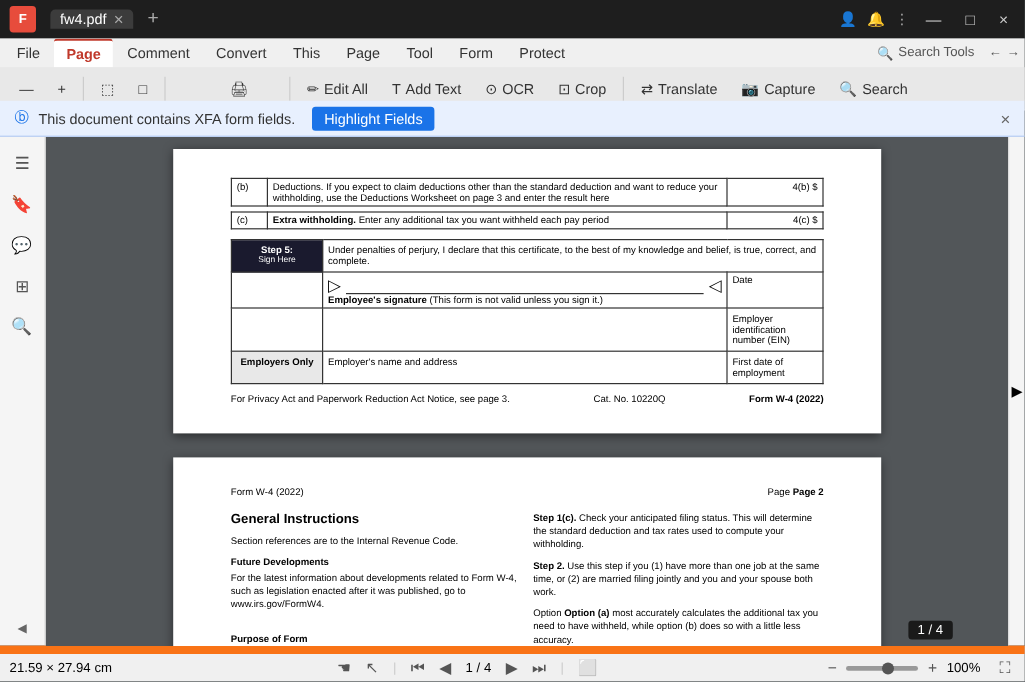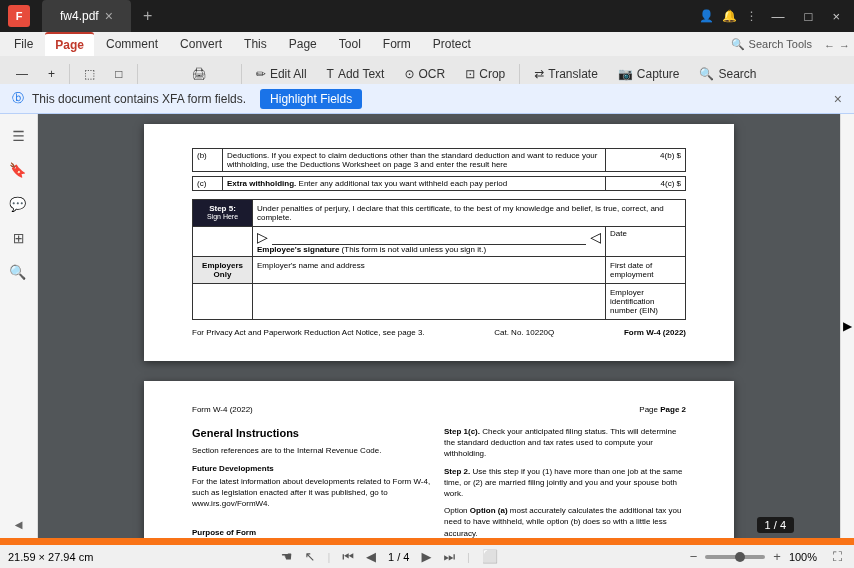--- a/index.html
+++ b/index.html
@@ -13,26 +13,26 @@
       align-items: center;
       justify-content: space-between;
       padding: 0 8px;
       flex-shrink: 0;
     }
     .title-bar-left { display: flex; align-items: center; gap: 8px; }
     .tab {
       background: #2d2d2d;
       color: #ccc;
       font-size: 12px;
-      padding: 4px 18px;
+      padding: 4px 8px;
       border-radius: 4px 4px 0 0;
       display: flex;
       align-items: center;
       gap: 6px;
-      height: 32px;
+      height: 16px;
     }
     .tab.active { background: #3c3c3c; color: #fff; }
     .tab-close { color: #aaa; font-size: 14px; cursor: pointer; }
     .tab-add { color: #aaa; font-size: 16px; cursor: pointer; margin-left: 4px; }
     .title-bar-right { display: flex; align-items: center; gap: 8px; }
     .win-btn { color: #ccc; font-size: 13px; cursor: pointer; padding: 2px 6px; }
 
     
     .ribbon {
       height: 52px;
@@ -388,21 +388,21 @@
             <strong>Extra withholding.</strong> <span>Enter any additional tax you want withheld each pay period</span>
           </td>
           <td style="width:80px;text-align:right;font-size:8px;">4(c) $</td>
         </tr>
       </tbody>
         </table>
 
       <table class="form-table" style="margin-bottom:4px;">
         <tbody>
             <tr>
-          <td style="width:60px;background:#1a1a2e;color:white;text-align:center;padding:4px 2px;">
+          <td style="width:76px;background:#1a1a2e;color:white;text-align:center;padding:4px 2px;">
             <div style="font-weight:bold;font-size:8px;">Step 5:</div>
             <div style="font-size:7px;">Sign Here</div>
           </td>
           <td colspan="2" style="font-size:8px;padding:4px;">Under penalties of perjury, I declare that this certificate, to the best of my knowledge and belief, is true, correct, and complete.</td>
         </tr>
         <tr>
           <td></td>
           <td style="font-size:8px;padding:2px 4px;">
             <div style="display:flex;align-items:center;gap:4px;">
               <span style="font-size:14px;">▷</span>
@@ -410,30 +410,30 @@
               <span style="font-size:14px;">◁</span>
             </div>
             <div>
               <span style="font-weight:bold;">Employee's signature</span>
               <span>(This form is not valid unless you sign it.)</span>
             </div>
           </td>
           <td style="font-size:8px;padding:2px 4px;width:80px;">Date</td>
         </tr>
         <tr>
+          <td></td>
+          <td style="height:30px;"></td>
+          <td style="font-size:8px;padding:4px;">Employer identification number (EIN)</td>
+        </tr>
+        <tr>
           <td style="font-size:8px;font-weight:bold;padding:4px 2px;background:#e8e8e8;text-align:center;">Employers Only</td>
           <td style="font-size:8px;padding:4px;">Employer's name and address</td>
           <td style="font-size:8px;padding:4px;">
             <div>First date of employment</div>
           </td>
-        </tr>
-        <tr>
-          <td></td>
-          <td style="height:30px;"></td>
-          <td style="font-size:8px;padding:4px;">Employer identification number (EIN)</td>
         </tr>
       </tbody>
         </table>
 
       <div style="display:flex;justify-content:space-between;margin-top:8px;font-size:8px;">
         <span>For Privacy Act and Paperwork Reduction Act Notice, see page 3.</span>
         <span>Cat. No. 10220Q</span>
         <span><strong>Form W-4 (2022)</strong></span>
       </div>
     </div>

